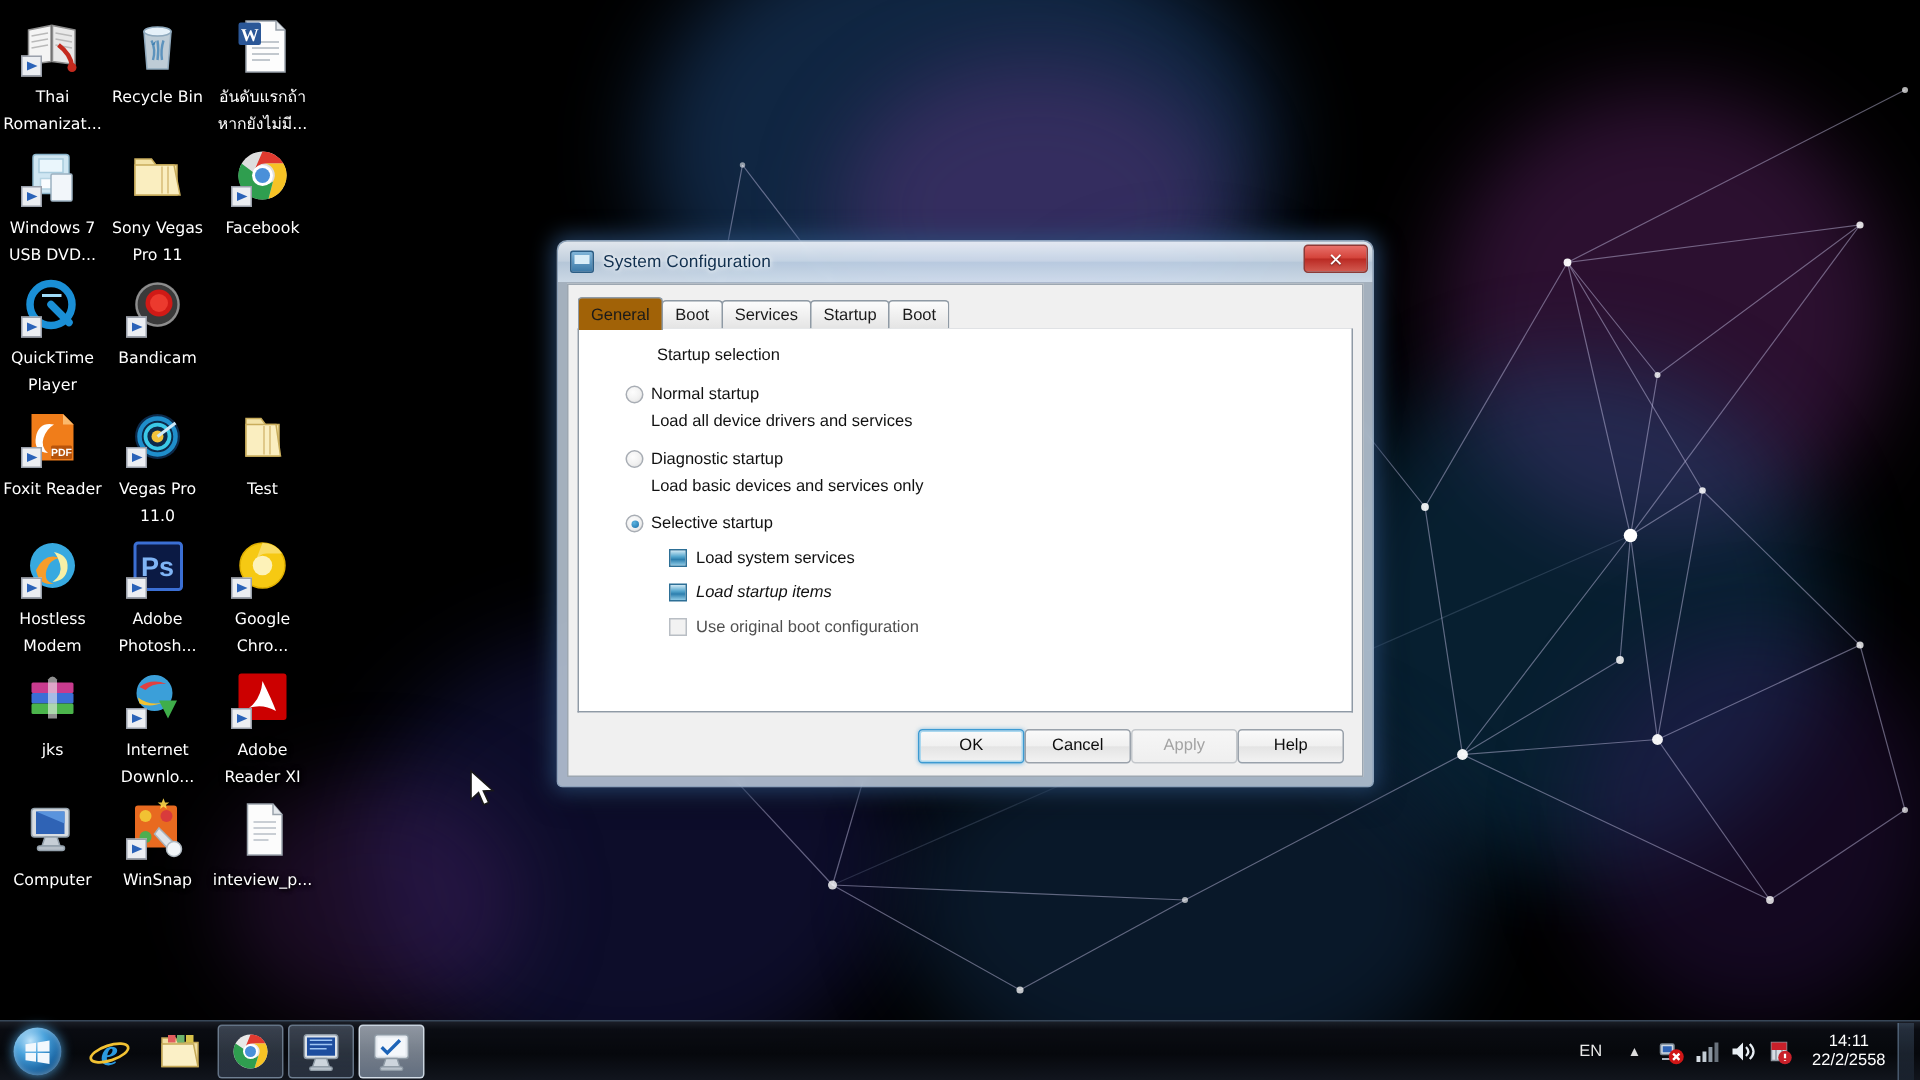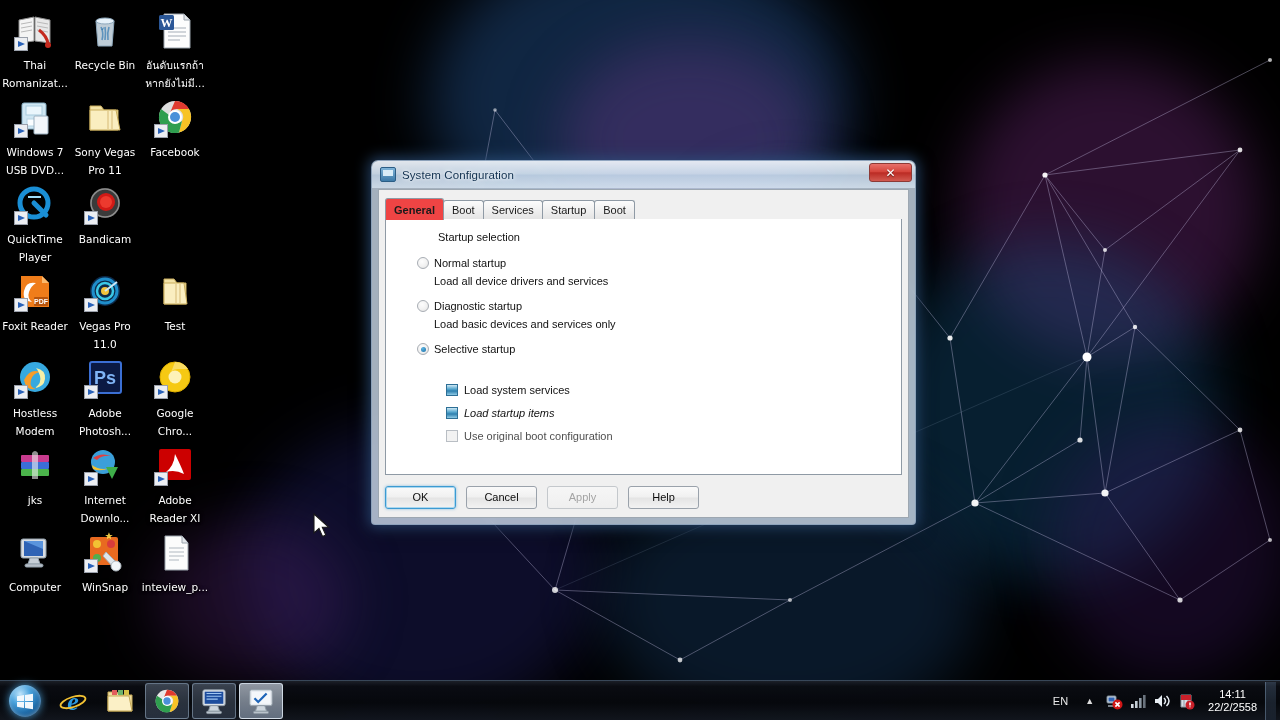--- a/index.html
+++ b/index.html
@@ -140,25 +140,25 @@
     background: linear-gradient(180deg,#fcfcfc,#e4e4e4);
     border: 1px solid #8f9aa5;
     border-bottom: none;
     border-radius: 3px 3px 0 0;
     margin-right: -1px;
     display: flex; align-items: center;
     cursor: default;
   }
   .tab.active {
     height: 22px;
-    background: #ef4444;
+    background: #a16207;
     position: relative;
     z-index: 2;
     margin-bottom: -1px;
-    font-weight: bold;
+    font-weight: normal;
   }
   #tab-panel {
     position: absolute;
     left: 6px; right: 6px; top: 29px; bottom: 42px;
     background: #fff;
     border: 1px solid #8f9aa5;
     border-top: none;
   }
   .sec-label {
     position: absolute; left: 21px; top: 12px;
@@ -188,21 +188,20 @@
   }
   .sub-text {
     position: absolute; left: 48px;
     font-size: 11px; color: #111;
   }
   .check-row {
     position: absolute; left: 60px;
     display: flex; align-items: center;
     font-size: 11px; color: #111;
     cursor: default;
-    margin-top: 18px;
   }
   .cbox {
     width: 12px; height: 12px;
     margin-right: 6px;
     border: 1px solid #8d949c;
     background: #fff;
     position: relative;
     flex: none;
   }
   .cbox.checked {
@@ -211,22 +210,22 @@
   }
   .cbox.disabled {
     background: #f2f2f2;
     border-color: #b9bec4;
   }
   #btn-row {
     position: absolute;
     left: 6px; right: 6px; bottom: 8px;
     height: 24px;
     display: flex;
+    justify-content: flex-end;
     align-items: center;
-    gap: 10px;
     padding-right: 6px;
   }
   .btn {
     width: 71px; height: 23px;
     font-size: 11px;
     color: #0d0d0d;
     background: linear-gradient(180deg,#fafafa 0%,#f0f0f0 48%,#e4e4e4 52%,#f2f2f2 100%);
     border: 1px solid #9aa2ab;
     border-radius: 3px;
     display: flex; align-items: center; justify-content: center;

